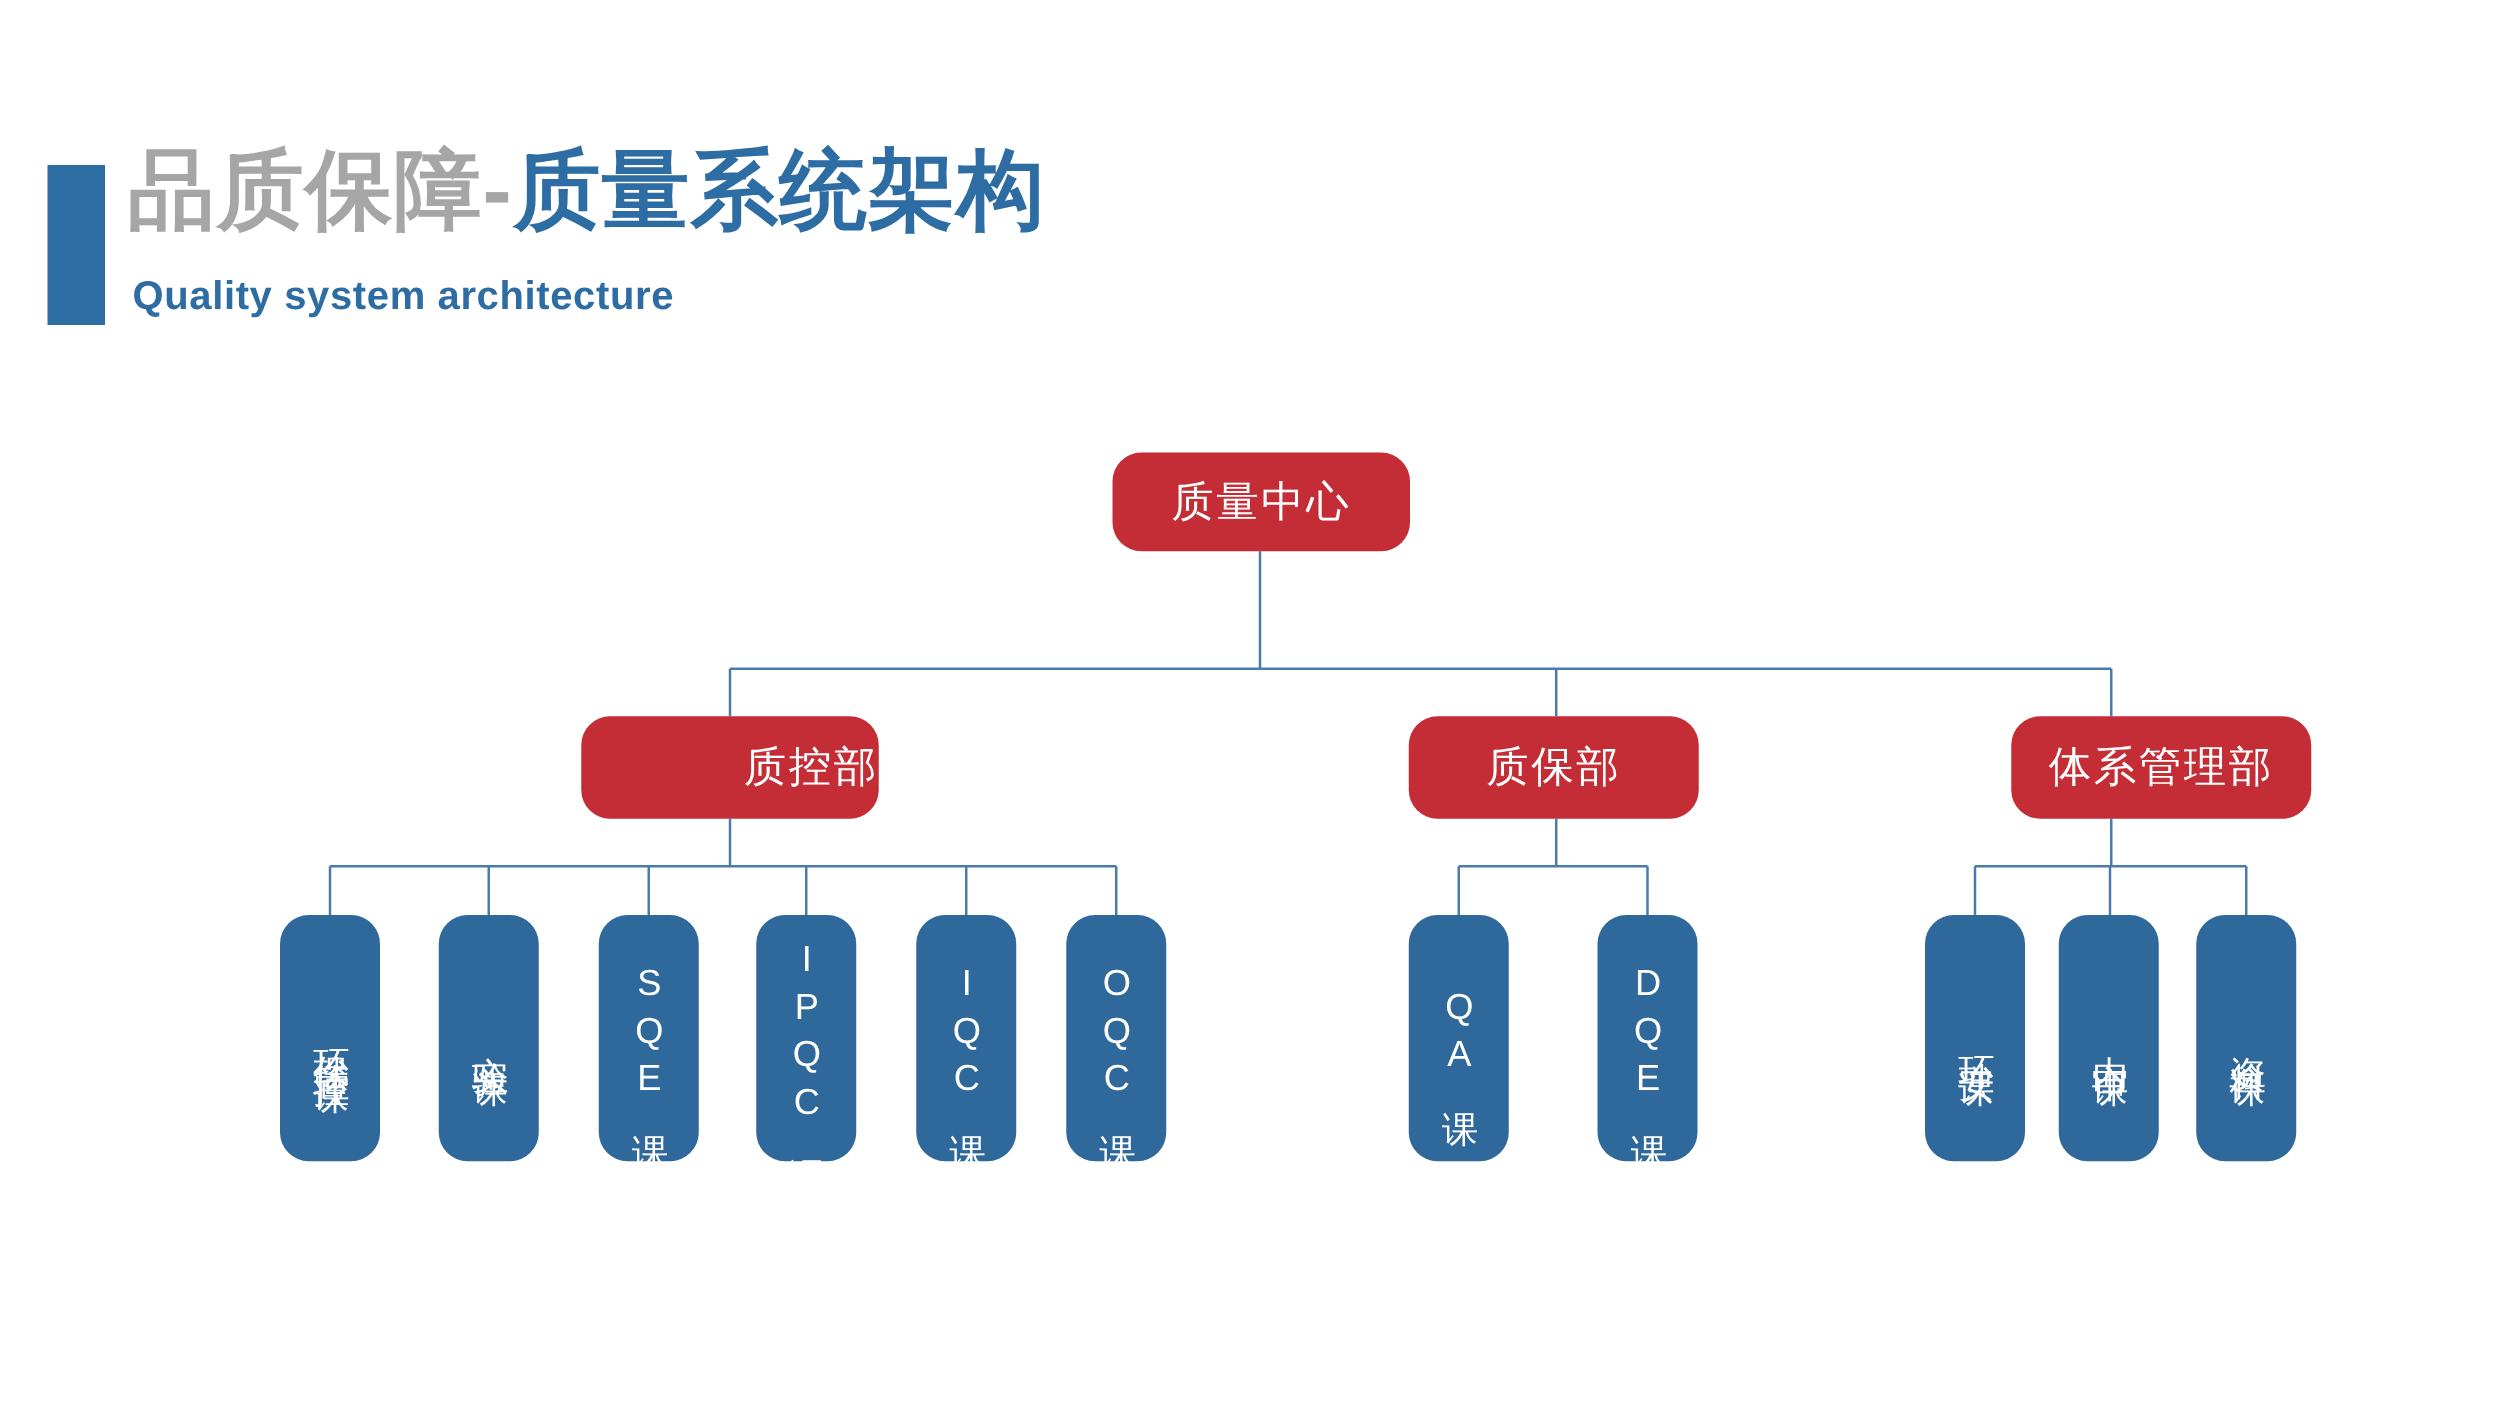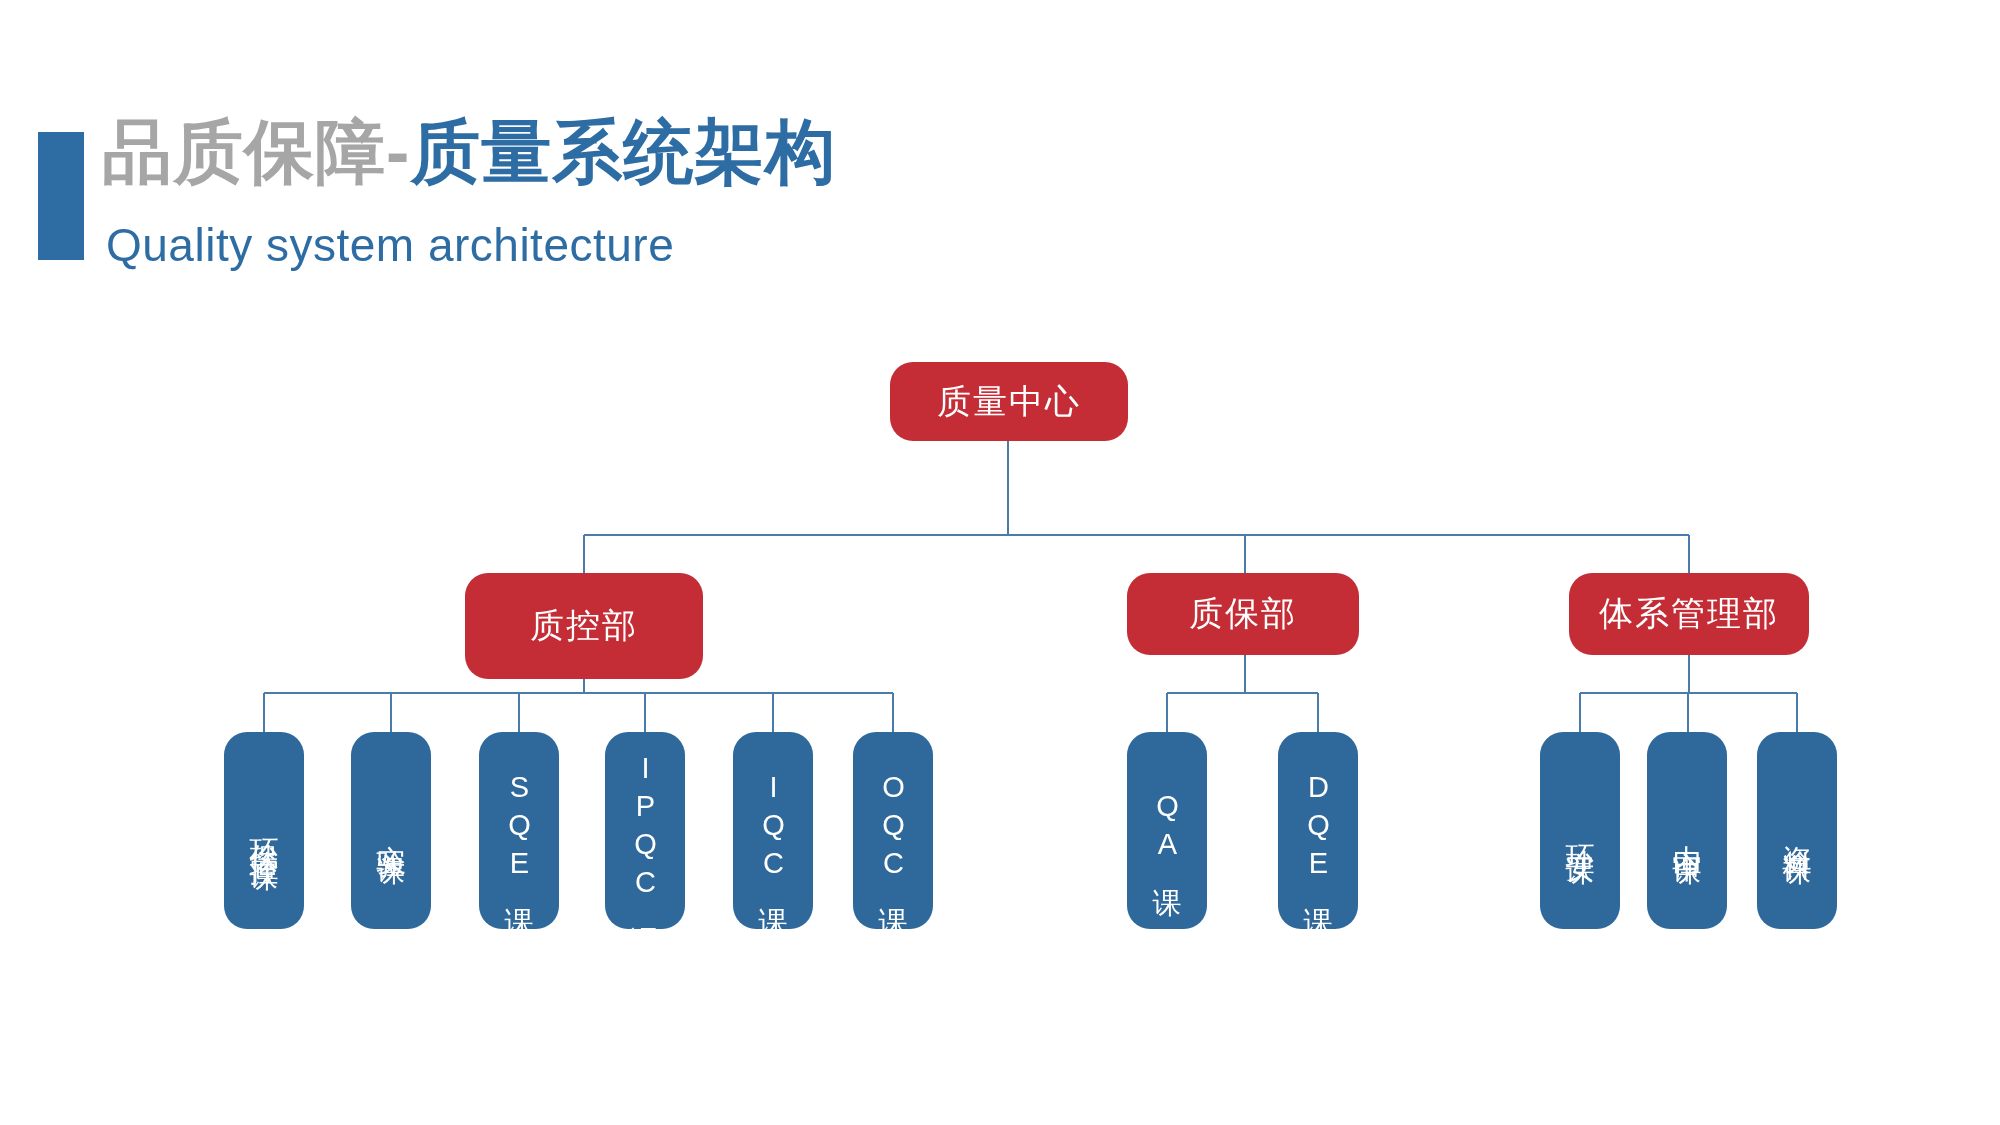--- a/index.html
+++ b/index.html
@@ -17,21 +17,21 @@
   }
   .title{
     position:absolute;left:70px;top:112px;
     font-size:70px;font-weight:bold;line-height:1.15;white-space:nowrap;
     letter-spacing:1px;
   }
   .title .t-gray{color:var(--title-gray,#A6A6A6);}
   .title .t-blue{color:var(--accent,#2E6DA4);}
   .subtitle{
     position:absolute;left:74px;top:218px;
-    font-size:46px;font-weight:400;color:var(--accent,#2E6DA4);
+    font-size:32px;font-weight:700;color:var(--accent,#2E6DA4);
     letter-spacing:0.5px;
   }
 
   
   .node{
     position:absolute;display:flex;align-items:center;justify-content:center;
     color:#ffffff;text-align:center;box-sizing:border-box;border-radius:23px;
   }
   .node.red{
     background:var(--red,#C42D36);
@@ -87,27 +87,27 @@
     <path d="M1548 693 H1765"></path>
     <path d="M1548 693 V732"></path>
     <path d="M1656 693 V732"></path>
     <path d="M1765 693 V732"></path>
   </svg>
 
   <div class="node red" style="left:858px;top:362px;width:238px;height:79px;">
     <span>质量中心</span>
   </div>
 
-  <div class="node red" style="left:433px;top:573px;width:238px;height:106px;">
+  <div class="node red" style="left:433px;top:573px;width:238px;height:82px;justify-content:flex-end;">
     <span>质控部</span>
   </div>
   <div class="node red" style="left:1095px;top:573px;width:232px;height:82px;">
     <span>质保部</span>
   </div>
-  <div class="node red" style="left:1537px;top:573px;width:240px;height:82px;">
+  <div class="node red" style="left:1577px;top:573px;width:240px;height:82px;">
     <span>体系管理部</span>
   </div>
 
   <div class="node blue" style="left:192px;top:732px;width:80px;height:197px;">
     <span class="vtext">环保管控课</span>
   </div>
   <div class="node blue" style="left:319px;top:732px;width:80px;height:197px;">
     <span class="vtext">实验课</span>
   </div>
   <div class="node blue" style="left:447px;top:732px;width:80px;height:197px;">

